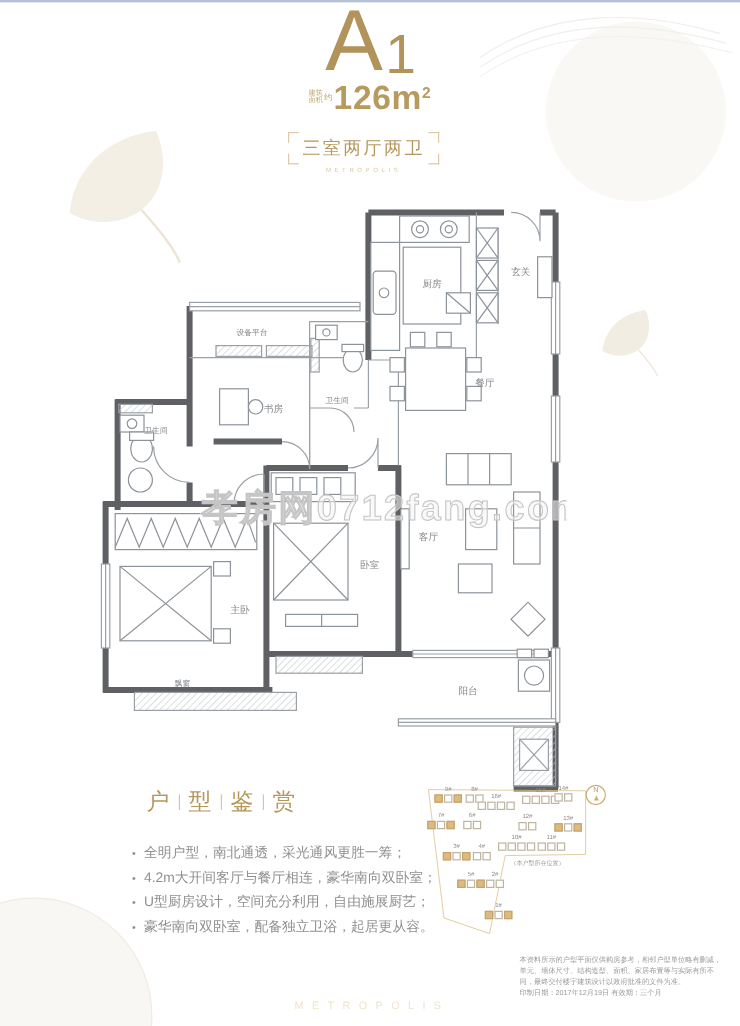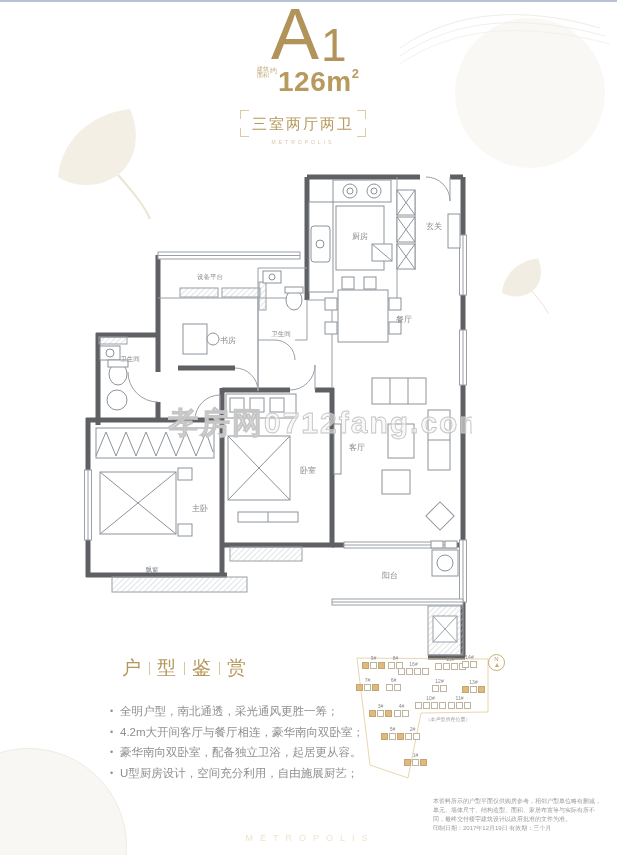--- a/index.html
+++ b/index.html
@@ -12,21 +12,21 @@
   .circle-bl{left:-70px;top:748px;width:195px;height:195px;border-radius:50%;
              background:#f9f7f3;border:1px solid #efebe2;}
   .circle-tr{left:455px;top:18px;width:150px;height:150px;border-radius:50%;
              background:#f8f6f2;opacity:.75;}
 
   
   .plan-code{position:absolute;left:271px;top:4px;display:flex;align-items:flex-end;
              color:#b2935a;line-height:.85;}
   .plan-code .main{font-size:72px;}
   .plan-code .sub{font-size:46px;margin-left:2px;}
-  .area-row{position:absolute;left:257px;top:66px;display:flex;align-items:flex-start;color:#b79a5e;}
+  .area-row{position:absolute;left:257px;top:66px;display:flex;align-items:center;color:#b79a5e;}
   .area-mini{display:flex;flex-direction:column;font-size:6px;line-height:6px;color:#c0a872;
              margin-right:1px;margin-bottom:3px;}
   .area-approx{font-size:7px;margin-right:1px;margin-bottom:2px;color:#c0a872;}
   .area-value{font-size:28px;font-weight:bold;letter-spacing:.5px;}
   .area-sup{font-size:13px;font-weight:bold;margin-bottom:10px;}
   .tag-box{position:absolute;left:240px;top:110px;width:126px;height:27px;
            color:#b5975b;font-size:15px;letter-spacing:2px;text-align:center;line-height:27px;}
   .corner{position:absolute;width:8px;height:8px;border:1px solid #dbcaa5;}
   .c-tl{top:0;left:0;border-right:none;border-bottom:none;}
   .c-tr{top:0;right:0;border-left:none;border-bottom:none;}
@@ -292,22 +292,22 @@
     <span class="sep"></span>
     <span>型</span>
     <span class="sep"></span>
     <span>鉴</span>
     <span class="sep"></span>
     <span>赏</span>
   </div>
   <ul class="hl-list">
     <li>全明户型，南北通透，采光通风更胜一筹；</li>
     <li>4.2m大开间客厅与餐厅相连，豪华南向双卧室；</li>
+    <li>U型厨房设计，空间充分利用，自由施展厨艺；</li>
     <li>豪华南向双卧室，配备独立卫浴，起居更从容。</li>
-    <li>U型厨房设计，空间充分利用，自由施展厨艺；</li>
   </ul>
 
   <div class="siteplan">
     <svg width="165" height="150" viewBox="0 0 165 150">
       <polygon points="12,6 143,7 143,60 76,61 63,126 25,113" fill="none" stroke="#dcc28c" stroke-width="0.8" opacity="0.85"></polygon>
     </svg>
     <div id="siteplan-buildings">
         <div class="bld" style="left: 17px; top: 3px;">
           <div class="bld-label">9#</div>
           <div class="bld-row">

